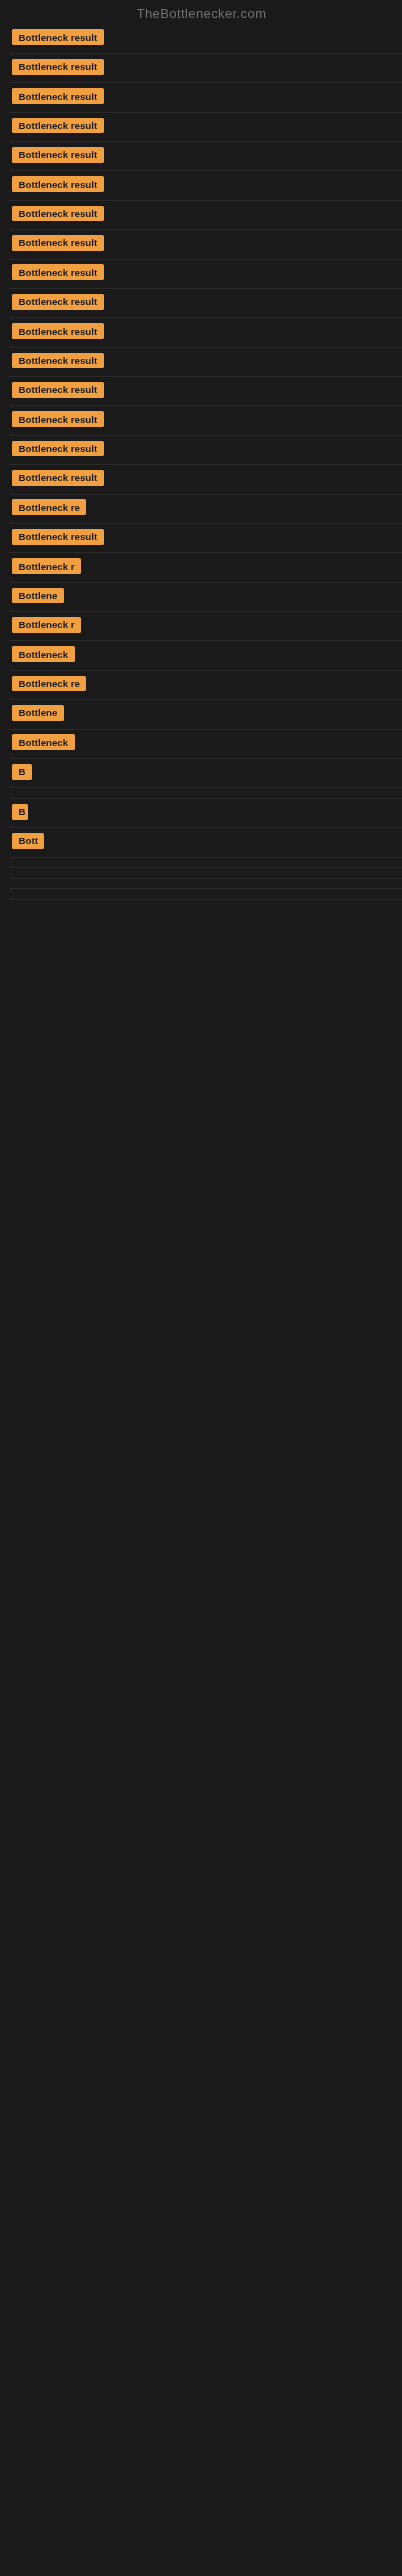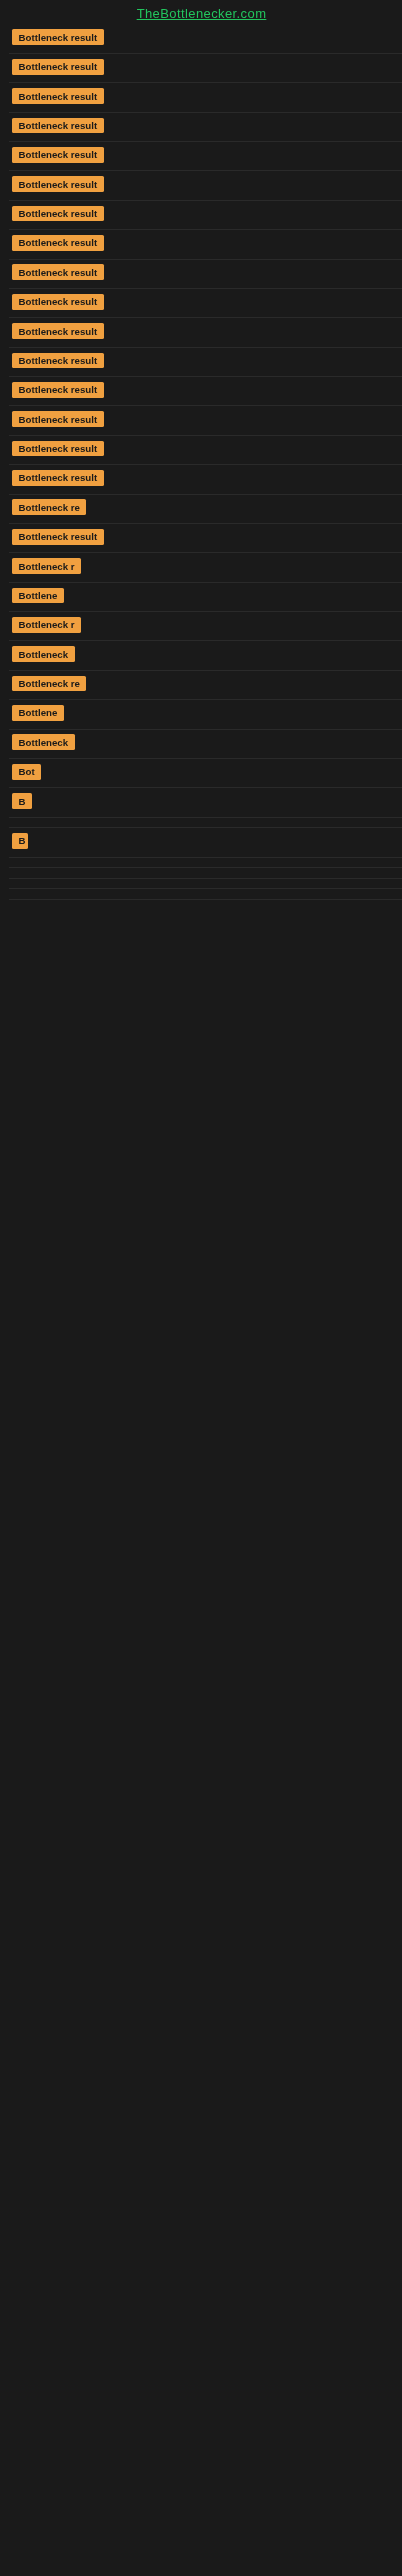--- a/index.html
+++ b/index.html
@@ -11,25 +11,24 @@
     body {
       width: 403px;
       min-height: 2576px;
       background-color: #1a1a1a;
       font-family: Arial, sans-serif;
       position: relative;
     }
 
     .site-title {
       text-align: center;
-      color: #22c55e;
+      color: #737373;
       font-size: 13px;
       padding: 6.4px 0 3.2px 0;
       letter-spacing: 0.4px;
-      text-decoration: underline;
     }
 
     .bottleneck-badge {
       display: inline-block;
       background-color: #f0a040;
       color: #1a1a1a;
       font-size: 9.7px;
       font-weight: bold;
       padding: 2.4px 6.4px;
       border-radius: 1.6px;
@@ -71,23 +70,23 @@
     <div class="row"><span class="bottleneck-badge" style="max-width: 105px;">Bottleneck result</span></div>
     <div class="row"><span class="bottleneck-badge" style="max-width: 89px;">Bottleneck re</span></div>
     <div class="row"><span class="bottleneck-badge" style="max-width: 103px;">Bottleneck result</span></div>
     <div class="row"><span class="bottleneck-badge" style="max-width: 81px;">Bottleneck r</span></div>
     <div class="row"><span class="bottleneck-badge" style="max-width: 64px;">Bottlene</span></div>
     <div class="row"><span class="bottleneck-badge" style="max-width: 81px;">Bottleneck r</span></div>
     <div class="row"><span class="bottleneck-badge" style="max-width: 72px;">Bottleneck</span></div>
     <div class="row"><span class="bottleneck-badge" style="max-width: 89px;">Bottleneck re</span></div>
     <div class="row"><span class="bottleneck-badge" style="max-width: 64px;">Bottlene</span></div>
     <div class="row"><span class="bottleneck-badge" style="max-width: 71px;">Bottleneck</span></div>
-    <div class="row"><span class="bottleneck-badge" style="max-width: 40px;">Bot</span></div>
     <div class="row"><span class="bottleneck-badge" style="max-width: 22.5px;">B</span></div>
     <div class="row"></div>
     <div class="row"><span class="bottleneck-badge" style="max-width: 16px;">B</span></div>
+    <div class="row"><span class="bottleneck-badge" style="max-width: 39px;">Bott</span></div>
     <div class="row"></div>
     <div class="row"></div>
     <div class="row"></div>
     <div class="row"></div>
     <div class="row"></div>
   </div>
 
 
 </body></html>

